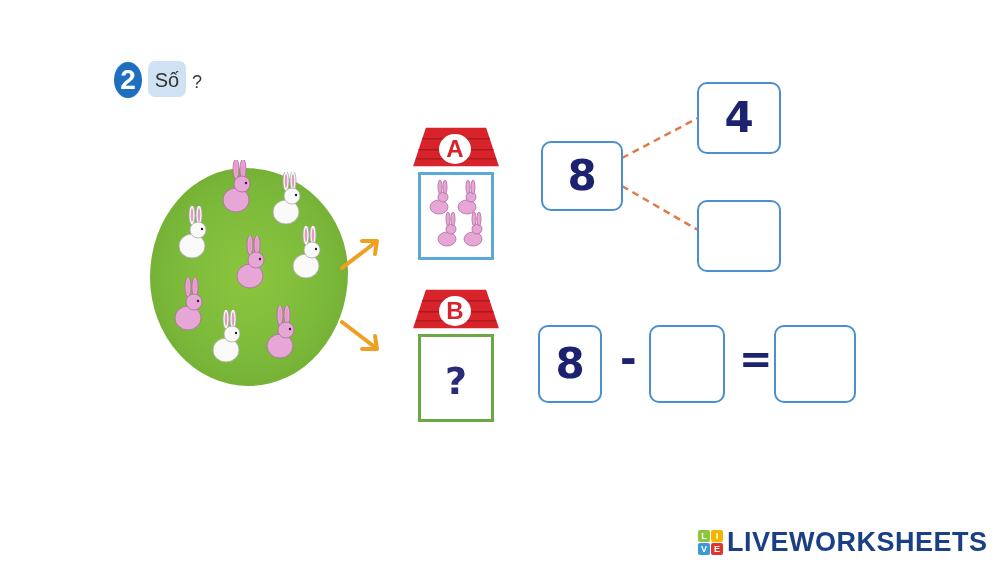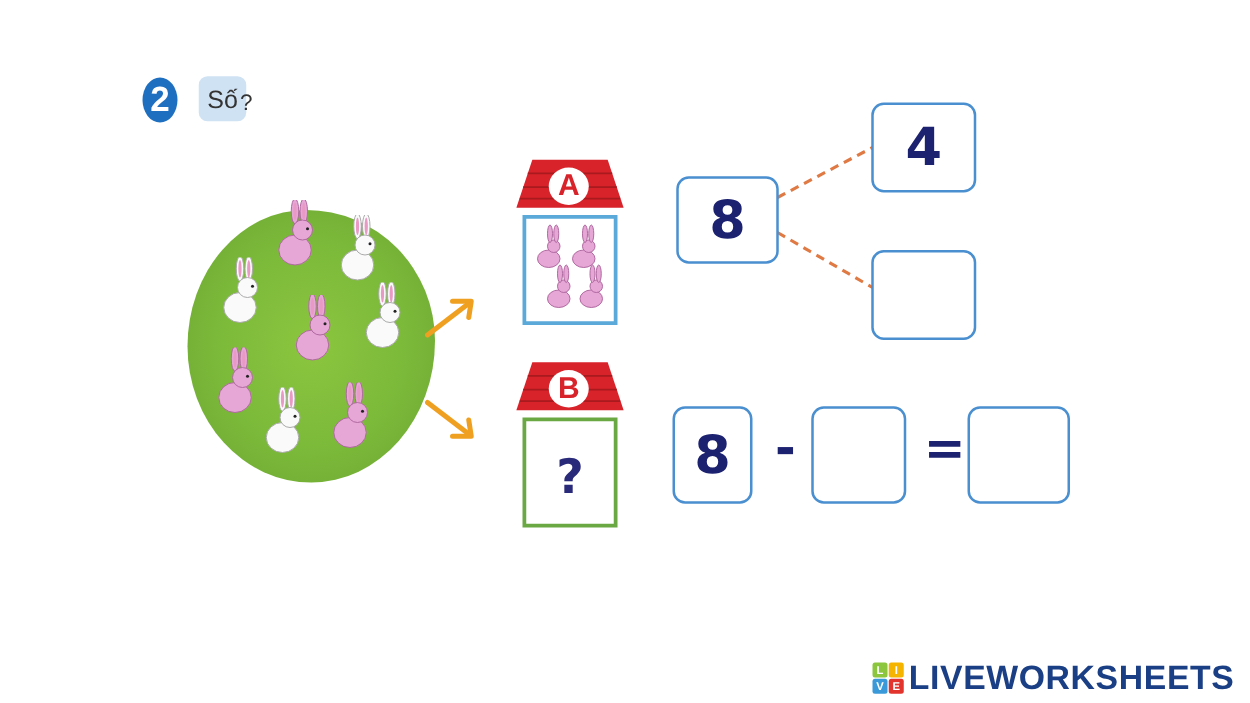--- a/index.html
+++ b/index.html
@@ -1,20 +1,20 @@
 <!DOCTYPE html>
 <html><head>
 <meta charset="utf-8">
 <style>
   html,body{margin:0;padding:0;}
   body{width:1000px;height:562px;background:#ffffff;position:relative;overflow:hidden;font-family:"Liberation Sans",sans-serif;}
   .abs{position:absolute;}
   
   .num-badge{left:114px;top:62px;width:28px;height:36px;border-radius:50%;background:#1f6fc0;color:#fff;font-weight:bold;font-size:28px;line-height:36px;text-align:center;}
-  .label-box{left:159px;top:61px;width:38px;height:36px;background:#cfe2f3;border-radius:7px;color:#333;font-size:20px;line-height:38px;text-align:center;}
+  .label-box{left:148px;top:61px;width:38px;height:36px;background:#cfe2f3;border-radius:7px;color:#333;font-size:20px;line-height:38px;text-align:center;}
   .qmark{left:192px;top:72px;font-size:18px;color:#333;}
   
   .meadow{left:150px;top:168px;width:198px;height:218px;border-radius:48% 52% 50% 50% / 50% 48% 52% 50%;background:radial-gradient(ellipse at 50% 50%,#8cc63f 0%,#7bb93a 55%,#6aa32f 100%);}
   .rabbit{position:absolute;width:34px;height:58px;}
   
   .arrow svg{display:block;}
   
   .roof{width:94px;height:42px;}
   .house-a-body{left:418px;top:172px;width:76px;height:88px;border:3px solid #5aa9d9;background:#fff;box-sizing:border-box;}
   .house-b-body{left:418px;top:334px;width:76px;height:88px;border:3px solid #6aa844;background:#fff;box-sizing:border-box;}

